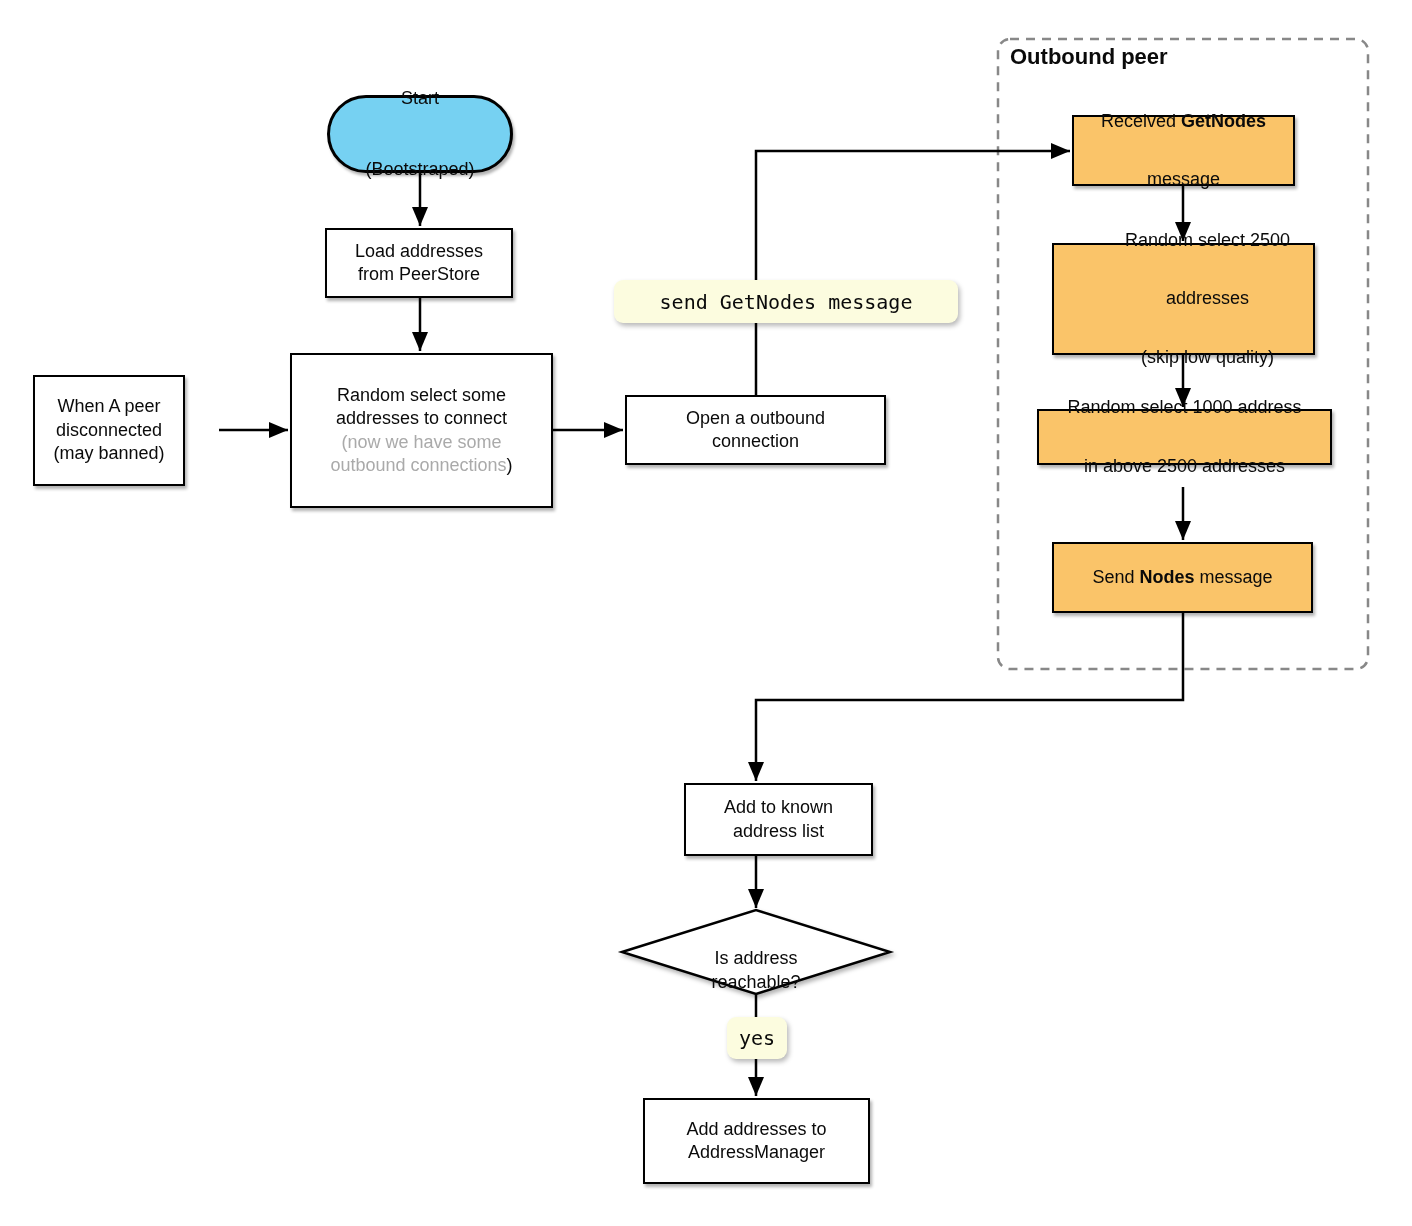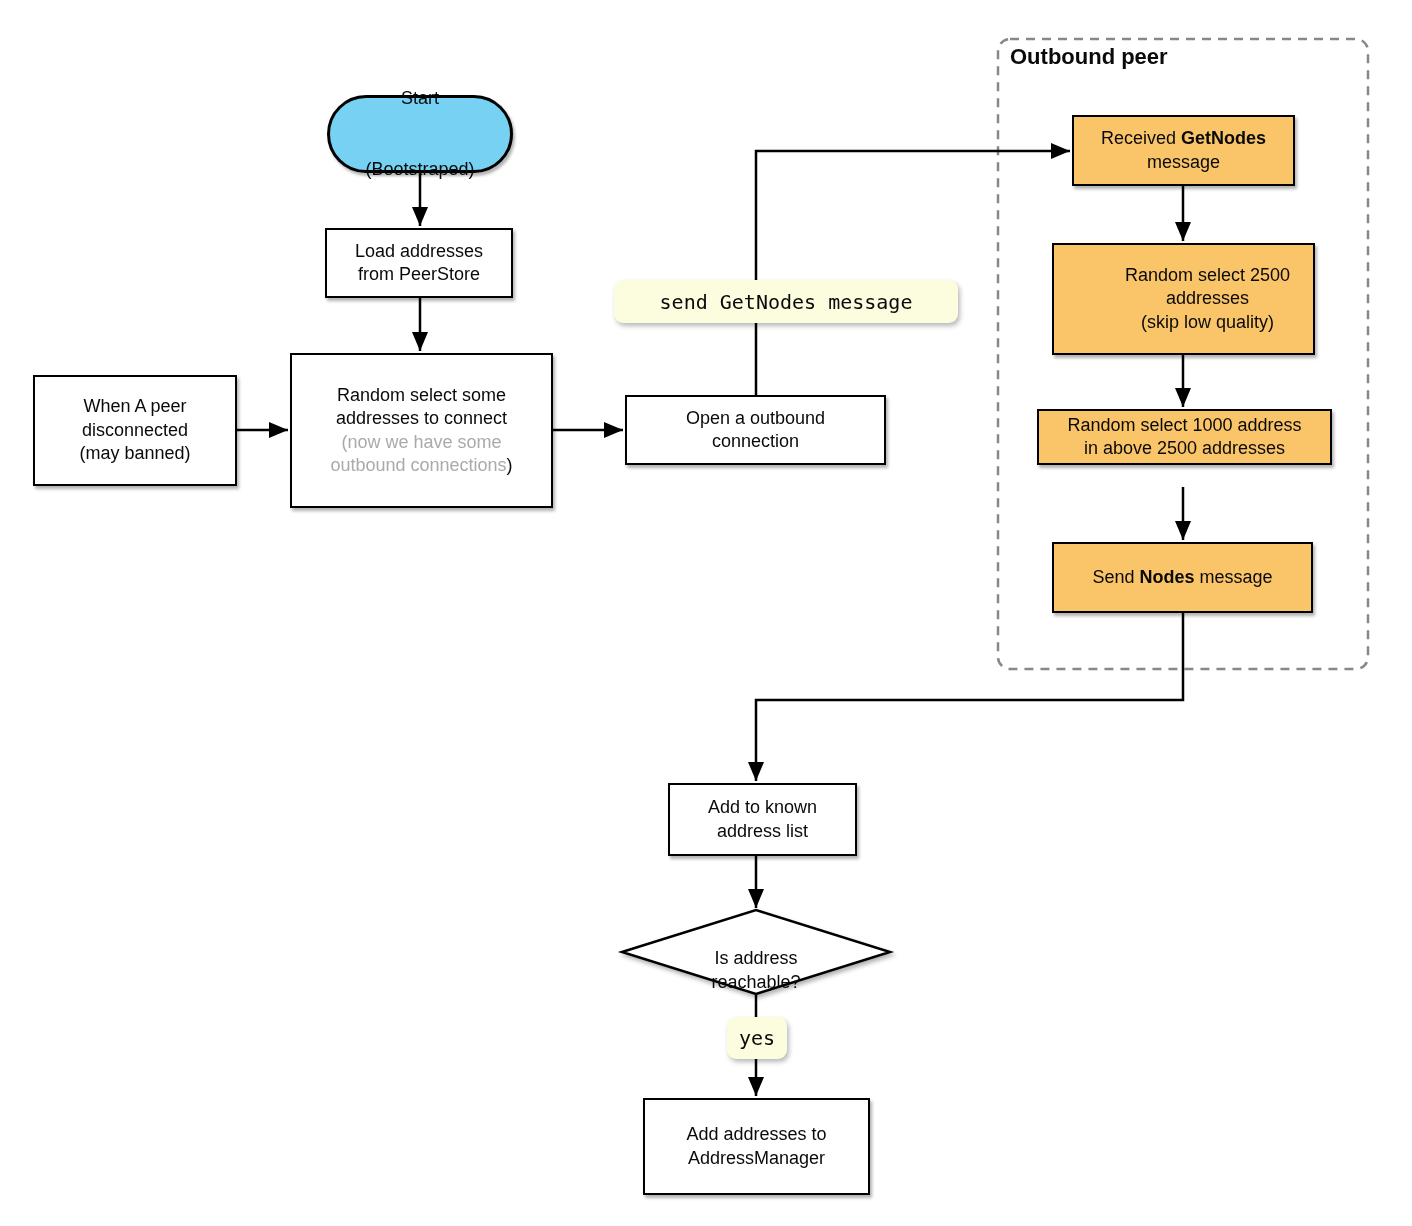--- a/index.html
+++ b/index.html
@@ -27,21 +27,21 @@
     box-shadow: 2px 3px 3px rgba(0,0,0,0.30);
     z-index: 2;
     box-sizing: border-box;
   }
   .node.terminal {
     background: var(--start-fill, #76d1f2);
     border-radius: 40px;
     border-width: 3px;
     gap: 48px;
   }
-  .node.peer-step { background: var(--peer-box-fill, #fac469); border-width: 2.5px; }
+  .node.peer-step { background: var(--peer-box-fill, #fac469); border-width: 2.5px; gap: 35px; }
   .node b { font-weight: bold; }
   .note-text { color: var(--note-text, #aaaaaa); }
   .note-close { color: #0a0a0a; }
   .edge-label {
     position: absolute;
     display: flex;
     align-items: center;
     justify-content: center;
     text-align: center;
     font-family: "DejaVu Sans Mono", monospace;
@@ -104,21 +104,21 @@
   <div class="node terminal" style="left:327px; top:95px; width:186px; height:78px;">
     <span>Start</span>
     <span>(Bootstraped)</span>
   </div>
 
   <div class="node" style="left:325px; top:228px; width:188px; height:70px;">
     <span>Load addresses</span>
     <span>from PeerStore</span>
   </div>
 
-  <div class="node" style="left:33px; top:375px; width:204px; height:111px;">
+  <div class="node" style="left:33px; top:375px; width:152px; height:111px;">
     <span>When A peer</span>
     <span>disconnected</span>
     <span>(may banned)</span>
   </div>
 
   <div class="node" style="left:290px; top:353px; width:263px; height:155px; padding:16px 10px;">
     <span>Random select some</span>
     <span>addresses to connect</span>
     <span><span class="note-text">(now we have some outbound connections</span><span class="note-close">)</span></span>
   </div>
@@ -143,30 +143,30 @@
 
   <div class="node peer-step" style="left:1037px; top:409px; width:295px; height:56px;">
     <span>Random select 1000 address</span>
     <span>in above 2500 addresses</span>
   </div>
 
   <div class="node peer-step" style="left:1052px; top:542px; width:261px; height:71px;">
     <span><span>Send </span><b>Nodes</b><span> message</span></span>
   </div>
 
-  <div class="node" style="left:668px; top:783px; width:189px; height:73px;">
+  <div class="node" style="left:684px; top:783px; width:189px; height:73px;">
     <span>Add to known</span>
     <span>address list</span>
   </div>
 
   <div class="diamond-text" style="left:622px; top:910px; width:268px; height:84px;justify-content:flex-end;">
     <span>Is address</span>
     <span>reachable?</span>
   </div>
 
   <div class="edge-label" style="left:727px; top:1017px; width:60px; height:42px;">yes</div>
 
-  <div class="node" style="left:643px; top:1098px; width:227px; height:97px;">
+  <div class="node" style="left:643px; top:1098px; width:227px; height:86px;">
     <span>Add addresses to</span>
     <span>AddressManager</span>
   </div>
 
 </div>
 
 </body></html>

